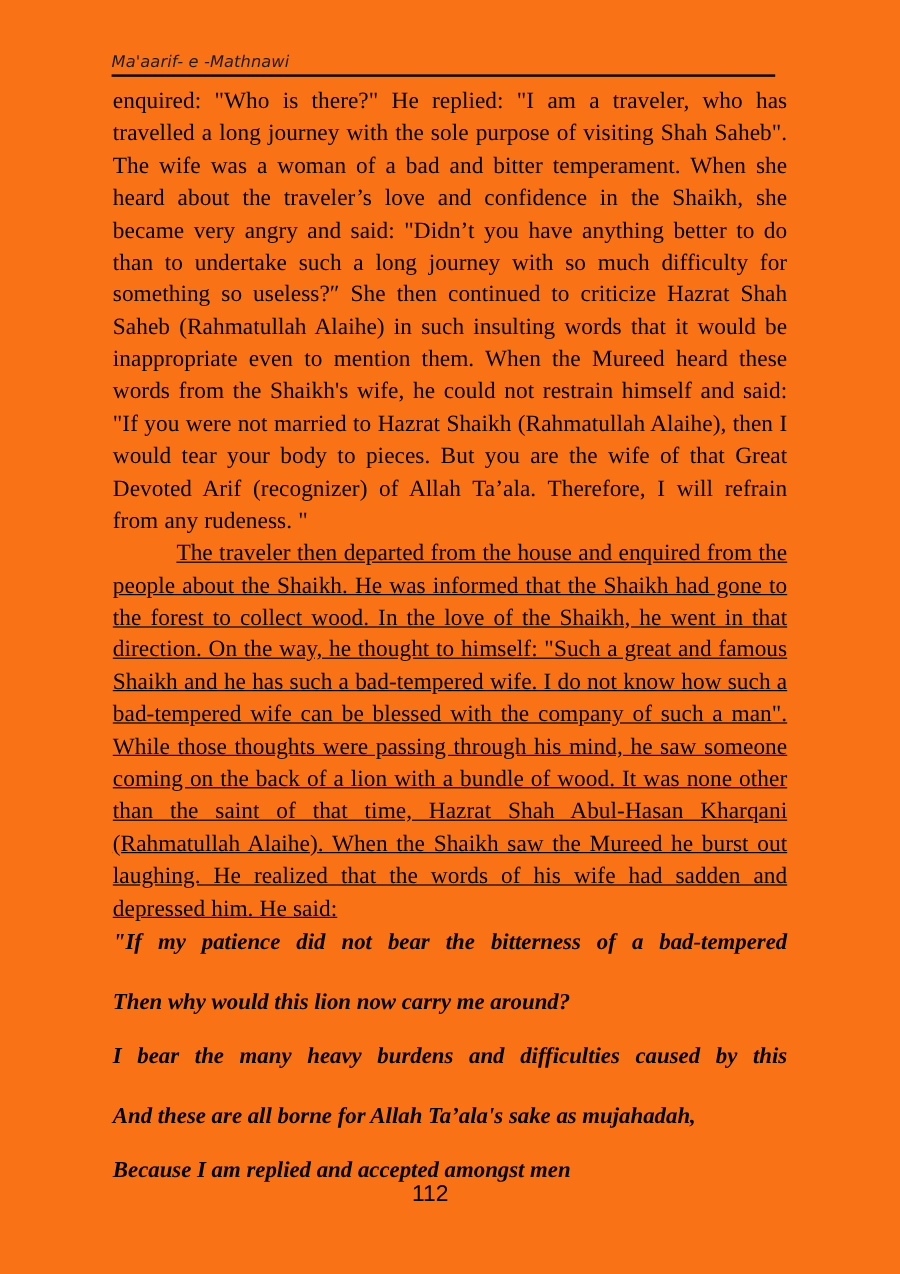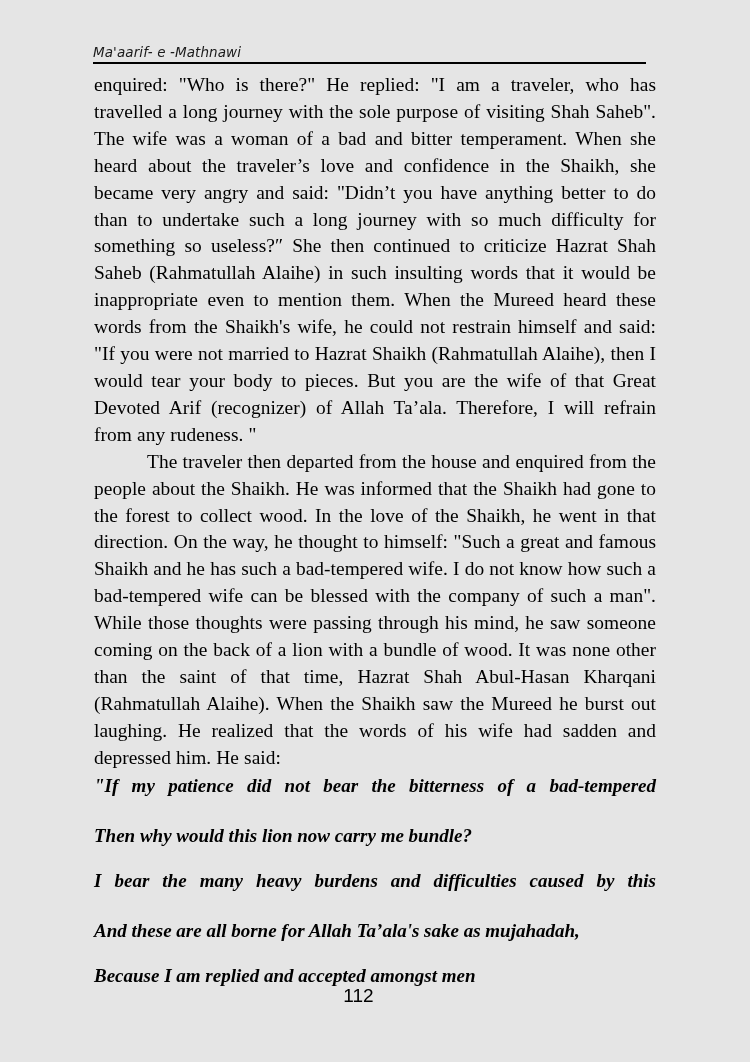--- a/index.html
+++ b/index.html
@@ -16,21 +16,21 @@
     color: #000000;
     overflow: hidden;
   }
 
   .page {
     position: absolute;
     left: 0;
     top: 0;
     width: 750px;
     height: 1062px;
-    background: #e5e5e5;
+    background: #f97316;
   }
 
   
   .header-block {
     position: absolute;
     left: 93px;
     top: 44px;
     width: 553px;
   }
   .header-title {
@@ -66,20 +66,21 @@
     line-height: 26.9px;
     letter-spacing: 0.05px;
     word-spacing: 0.2px;
     hyphens: none;
   }
   .para.indented {
     text-indent: 53px;
   }
   .para + .para {
     margin-top: 0;
+    text-decoration: underline;
   }
 
   
   .verse-block {
     position: absolute;
     left: 94px;
     top: 773px;
     width: 562px;
   }
   .stanza {
@@ -135,21 +136,21 @@
 
   <div class="body-block">
     <p class="para">enquired: "Who is there?" He replied: "I am a traveler, who has travelled a long journey with the sole purpose of visiting Shah Saheb". The wife was a woman of a bad and bitter temperament. When she heard about the traveler’s love and confidence in the Shaikh, she became very angry and said: "Didn’t you have anything better to do than to undertake such a long journey with so much difficulty for something so useless?″ She then continued to criticize Hazrat Shah Saheb (Rahmatullah Alaihe) in such insulting words that it would be inappropriate even to mention them. When the Mureed heard these words from the Shaikh's wife, he could not restrain himself and said: "If you were not married to Hazrat Shaikh (Rahmatullah Alaihe), then I would tear your body to pieces. But you are the wife of that Great Devoted Arif (recognizer) of Allah Ta’ala. Therefore, I will refrain from any rudeness. "</p>
     <p class="para indented">The traveler then departed from the house and enquired from the people about the Shaikh. He was informed that the Shaikh had gone to the forest to collect wood. In the love of the Shaikh, he went in that direction. On the way, he thought to himself: "Such a great and famous Shaikh and he has such a bad-tempered wife. I do not know how such a bad-tempered wife can be blessed with the company of such a man". While those thoughts were passing through his mind, he saw someone coming on the back of a lion with a bundle of wood. It was none other than the saint of that time, Hazrat Shah Abul-Hasan Kharqani (Rahmatullah Alaihe). When the Shaikh saw the Mureed he burst out laughing. He realized that the words of his wife had sadden and depressed him. He said:</p>
   </div>
 
   <div class="verse-block">
 
     <div class="stanza">
       <span class="verse-line justified">"If my patience did not bear the bitterness of a bad-tempered</span>
-      <span class="verse-line plain">Then why would this lion now carry me bundle?</span>
+      <span class="verse-line plain">Then why would this lion now carry me around?</span>
     </div>
 
     <div class="stanza">
       <span class="verse-line justified">I bear the many heavy burdens and difficulties caused by this</span>
       <span class="verse-line plain">And these are all borne for Allah Ta’ala's sake as mujahadah,</span>
     </div>
 
     <div class="stanza">
       <span class="verse-line plain">Because I am replied and accepted amongst men</span>
     </div>

